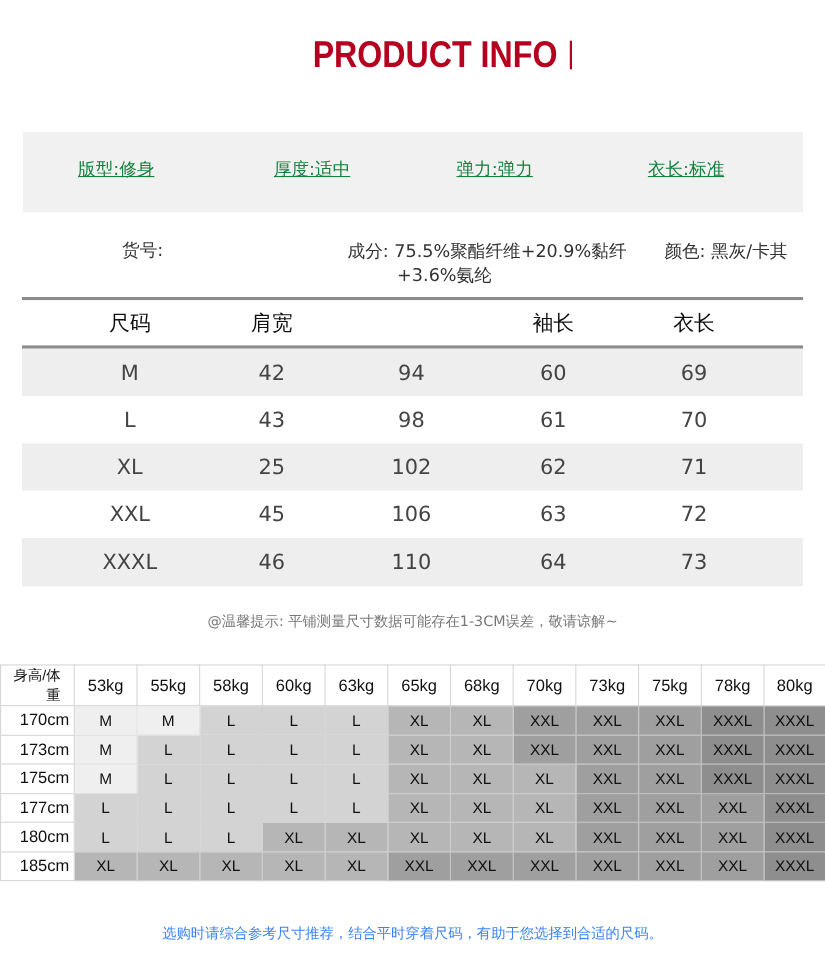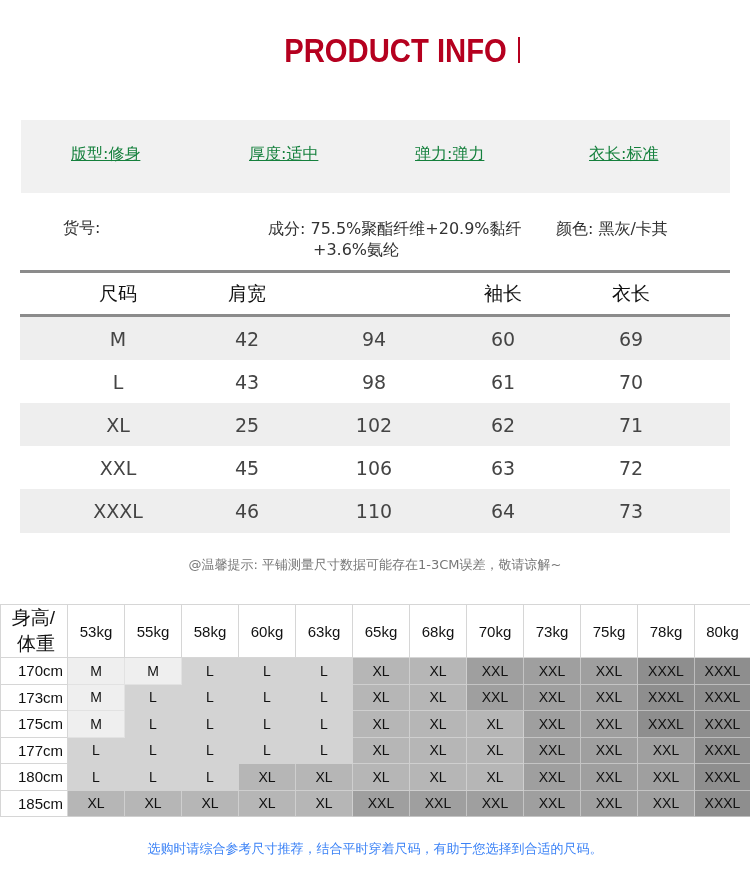--- a/index.html
+++ b/index.html
@@ -7,41 +7,41 @@
   body { position: relative; font-family: "DejaVu Sans", "Liberation Sans", sans-serif; color: #222; }
 
   .title-row { position: absolute; top: 26px; left: 0; width: 750px; height: 48px; display: flex; justify-content: center; align-items: center; margin-left: 16px; }
   .title-en { font-family: "Liberation Sans", sans-serif; font-weight: bold; font-size: 34px; color: #b5001f; letter-spacing: 0px; transform: scaleX(0.86); transform-origin: right center; margin-right: 4px; }
   .title-sep { width: 2px; height: 26px; background: #b5001f; margin: 0 14px 0 8px; }
   .title-cn { font-size: 28px; color: #b5001f; }
 
   .attr-block { position: absolute; left: 21px; top: 120px; width: 709px; height: 73px; background: #f1f1f1; display: flex; align-items: center; }
   .attr-item { position: absolute; font-size: 16px; color: #15803d; top: 24px; white-space: nowrap; text-decoration: underline; }
 
-  .meta { position: absolute; font-size: 16px; color: #333; white-space: nowrap; }
+  .meta { position: absolute; font-size: 16px; color: #333; white-space: nowrap; margin-left: 48px; }
 
   .size-table { position: absolute; left: 20px; top: 270px; width: 710px; }
   .size-border { height: 3px; background: #8b8b8b; }
   .size-head { height: 41px; display: flex; align-items: center; background: #fff; }
   .size-row { height: 43px; display: flex; align-items: center; }
   .size-row.alt { background: #eeeeee; }
   .size-row.last { height: 44px; }
   .cell { position: absolute; text-align: center; width: 120px; font-size: 19px; color: #333; }
   .size-head .cell { color: #111; font-size: 19px; }
   .size-row .cell { color: #444; }
   .row-inner { position: relative; width: 100%; height: 100%; display: flex; align-items: center; }
 
   .tip { position: absolute; top: 556px; left: 0; width: 750px; text-align: center; font-size: 13px; color: #777; }
 
   .rec { position: absolute; left: 0; top: 604px; width: 750px; }
   .rec table { border-collapse: collapse; table-layout: fixed; width: 750px; }
   .rec td, .rec th { height: 26.5px; text-align: center; font-family: "Liberation Sans", sans-serif; font-size: 14px; color: #111; font-weight: normal; border: 1px solid #d6d6d6; padding: 0; }
   .rec th { background: #fff; font-size: 15px; }
   .rec td.h { background: #fff; font-size: 15px; text-align: right; padding-right: 4px; }
-  .rec th.corner { font-size: 19px; text-align: right; padding-right: 12px; }
+  .rec th.corner { font-size: 13px; text-align: right; padding-right: 12px; }
   .sz-M { background: #efefef; border-color: #e2e2e2 !important; }
   .sz-L { background: #d3d3d3; border-color: #d3d3d3 !important; }
   .sz-XL { background: #b6b6b6; border-color: #cfcfcf !important; }
   .sz-XXL { background: #9f9f9f; border-color: #c4c4c4 !important; }
   .sz-XXXL { background: #8e8e8e; border-color: #bdbdbd !important; }
 
   .footer { position: absolute; top: 840px; left: 0; width: 750px; text-align: center; font-size: 13px; color: #3b82f6; }
 </style>
 </head>
 <body>

